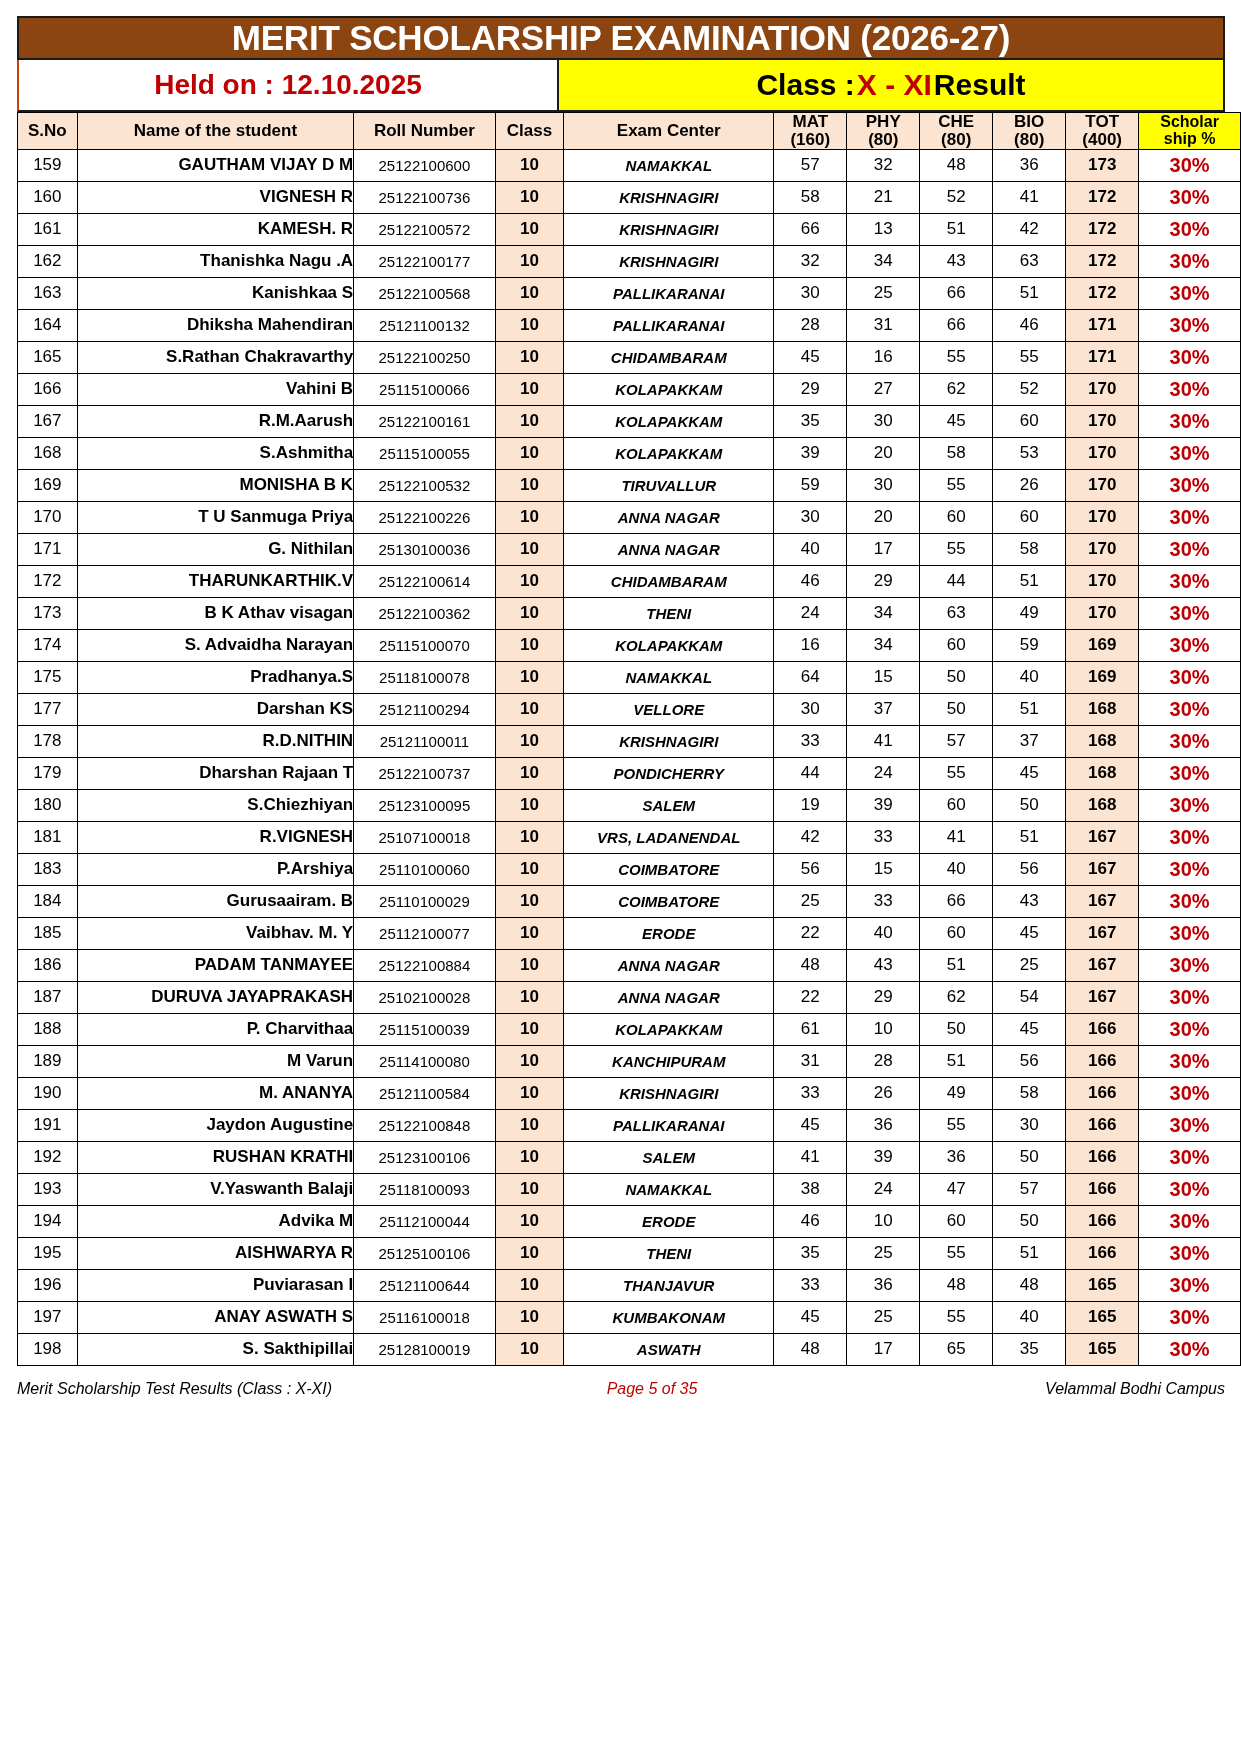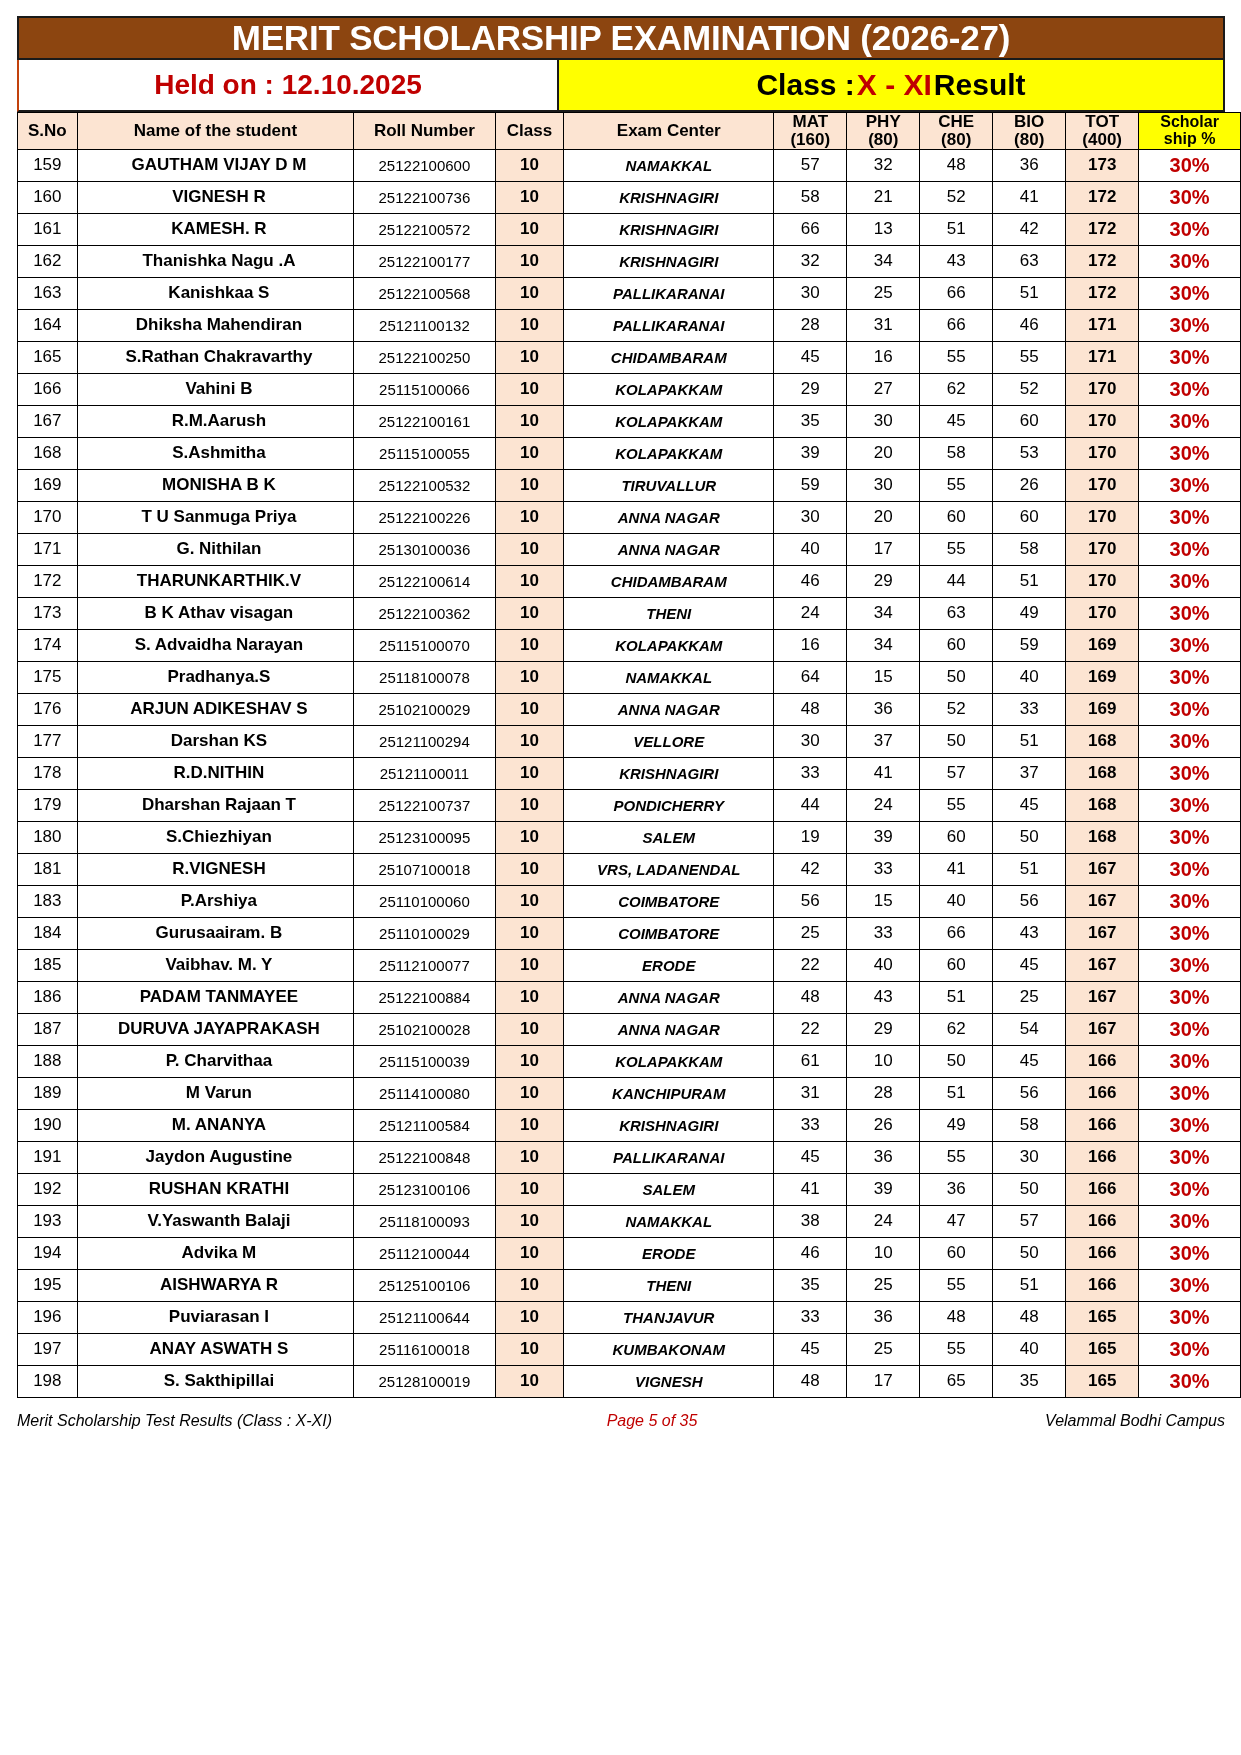--- a/index.html
+++ b/index.html
@@ -128,21 +128,21 @@
   thead th.sch-head {
     background: #ffff00;
     font-size: 16px;
   }
   thead th .sub {
     display: block;
     font-weight: bold;
   }
 
   tbody td.sno    { text-align: center; font-size: 17px; }
-  tbody td.name   { text-align: center; padding-left: 7px; font-weight: bold; font-size: 17px; }
+  tbody td.name   { text-align: right; padding-left: 7px; font-weight: bold; font-size: 17px; }
   tbody td.roll   { text-align: center; font-size: 15px; }
   tbody td.cls    { text-align: center; font-weight: bold; background: #fce4d2; font-size: 17px; }
   tbody td.center { text-align: center; font-style: italic; font-weight: bold; font-size: 15px; }
   tbody td.mark   { text-align: center; font-size: 17px; }
   tbody td.tot    { text-align: center; font-weight: bold; background: #fce4d2; font-size: 17px; }
   tbody td.sch    { text-align: center; font-weight: bold; color: #c00000; font-size: 20px; }
 
   
   .footer {
     margin-top: 14px;
@@ -440,33 +440,20 @@
           <td class="cls">10</td>
           <td class="center">NAMAKKAL</td>
           <td class="mark">64</td>
           <td class="mark">15</td>
           <td class="mark">50</td>
           <td class="mark">40</td>
           <td class="tot">169</td>
           <td class="sch">30%</td>
         </tr>
         <tr>
-          <td class="sno">176</td>
-          <td class="name">ARJUN ADIKESHAV S</td>
-          <td class="roll">25102100029</td>
-          <td class="cls">10</td>
-          <td class="center">ANNA NAGAR</td>
-          <td class="mark">48</td>
-          <td class="mark">36</td>
-          <td class="mark">52</td>
-          <td class="mark">33</td>
-          <td class="tot">169</td>
-          <td class="sch">30%</td>
-        </tr>
-        <tr>
           <td class="sno">177</td>
           <td class="name">Darshan KS</td>
           <td class="roll">25121100294</td>
           <td class="cls">10</td>
           <td class="center">VELLORE</td>
           <td class="mark">30</td>
           <td class="mark">37</td>
           <td class="mark">50</td>
           <td class="mark">51</td>
           <td class="tot">168</td>
@@ -717,21 +704,21 @@
           <td class="mark">55</td>
           <td class="mark">40</td>
           <td class="tot">165</td>
           <td class="sch">30%</td>
         </tr>
         <tr>
           <td class="sno">198</td>
           <td class="name">S. Sakthipillai</td>
           <td class="roll">25128100019</td>
           <td class="cls">10</td>
-          <td class="center">VIGNESH</td>
+          <td class="center">ASWATH</td>
           <td class="mark">48</td>
           <td class="mark">17</td>
           <td class="mark">65</td>
           <td class="mark">35</td>
           <td class="tot">165</td>
           <td class="sch">30%</td>
         </tr>
       </tbody>
   </table>
 

